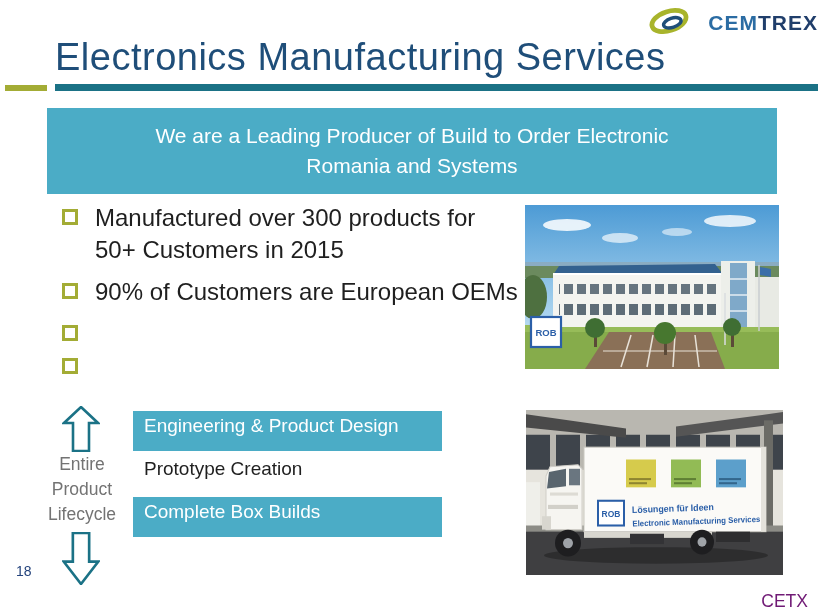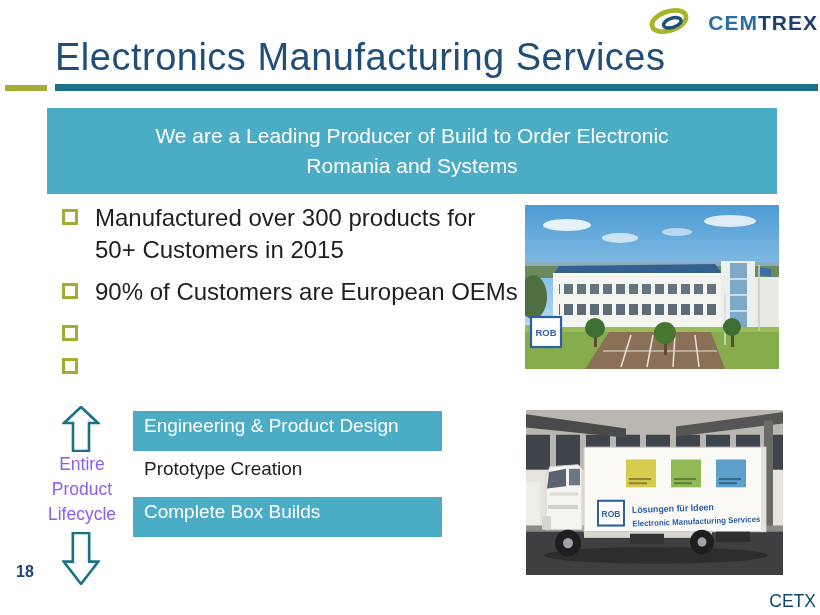--- a/index.html
+++ b/index.html
@@ -30,34 +30,34 @@
   .bullet{display:flex;margin-bottom:10px;}
   .bullet-sq{flex:0 0 auto;width:10px;height:10px;border:3px solid var(--olive,#A3AC35);margin:7px 17px 0 2px;}
   .bullet-text{font-size:24px;color:var(--text,#1F1F1F);line-height:1.33;}
 
   
   .lc-arrow{left:62px;width:38px;}
   .lc-arrow svg{display:block;width:100%;height:100%;}
   .lc-arrow polygon{fill:#fff;stroke:var(--teal-dark,#1B7286);stroke-width:2.6;stroke-linejoin:miter;}
   .lc-up{top:406px;height:46px;}
   .lc-down{top:532px;height:53px;}
-  .lc-label{left:30px;top:452px;width:104px;text-align:center;font-size:17.5px;line-height:25px;color:#8b5cf6;}
+  .lc-label{left:30px;top:452px;width:104px;text-align:center;font-size:17.5px;line-height:25px;color:#737373;}
   .steps{left:133px;top:411px;width:309px;}
   .step{height:40px;line-height:30px;padding-left:11px;font-size:19px;margin-bottom:3px;color:var(--text,#1F1F1F);}
   .step.hl{background:var(--teal,#4BACC6);color:#ffffff;}
 
   
   .photo{overflow:hidden;}
   .photo svg{display:block;width:100%;height:100%;}
   .photo-factory{left:525px;top:205px;width:254px;height:164px;}
   .photo-truck{left:526px;top:410px;width:257px;height:165px;}
 
   
-  .page-num{left:16px;top:563px;font-size:16px;font-weight:bold;color:var(--page-num,#24437C);}
-  .ticker{right:4px;top:591px;font-size:17.5px;color:#0c4a6e;}
+  .page-num{left:16px;top:563px;font-size:14px;font-weight:normal;color:var(--page-num,#24437C);}
+  .ticker{right:12px;top:591px;font-size:17.5px;color:#701a75;}
 </style>
 </head>
 <body>
 
 <div class="abs logo">
   <span>
     <svg width="42" height="30" viewBox="0 0 44 30">
       <g transform="rotate(-18 22 15)">
         <ellipse cx="22" cy="15" rx="18.5" ry="10" fill="none" stroke="#A8B42C" stroke-width="5"></ellipse>
       </g>

